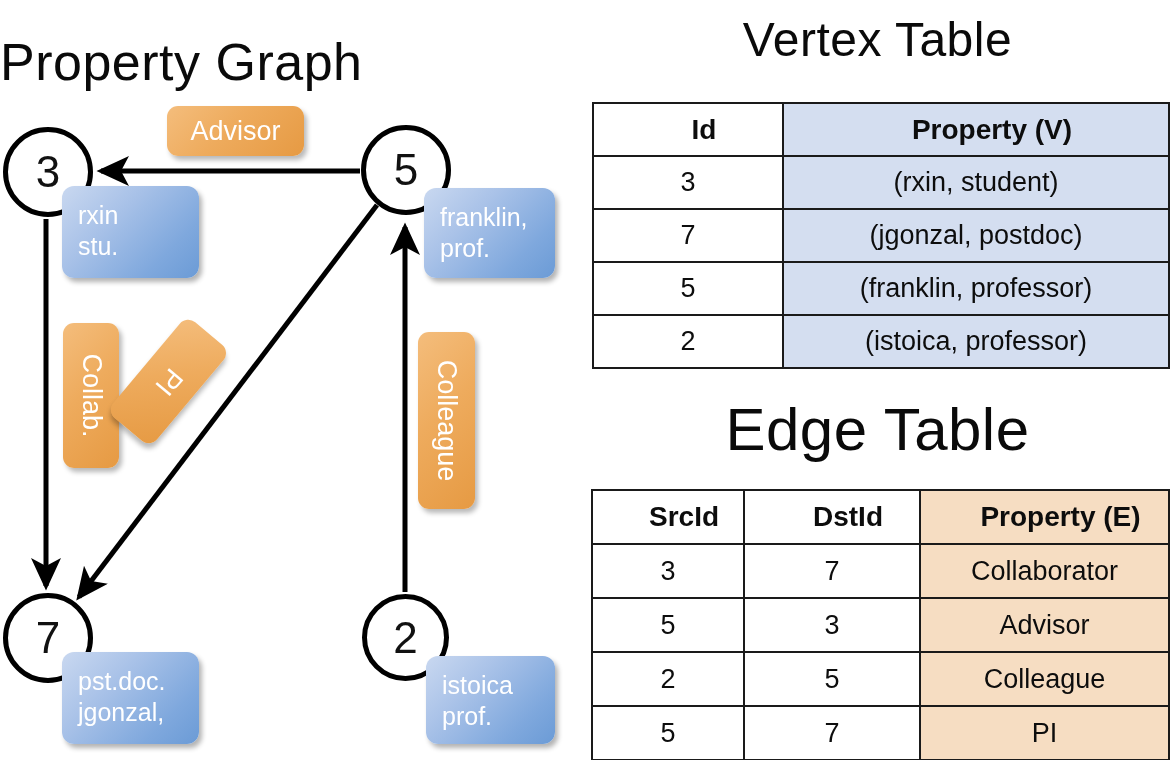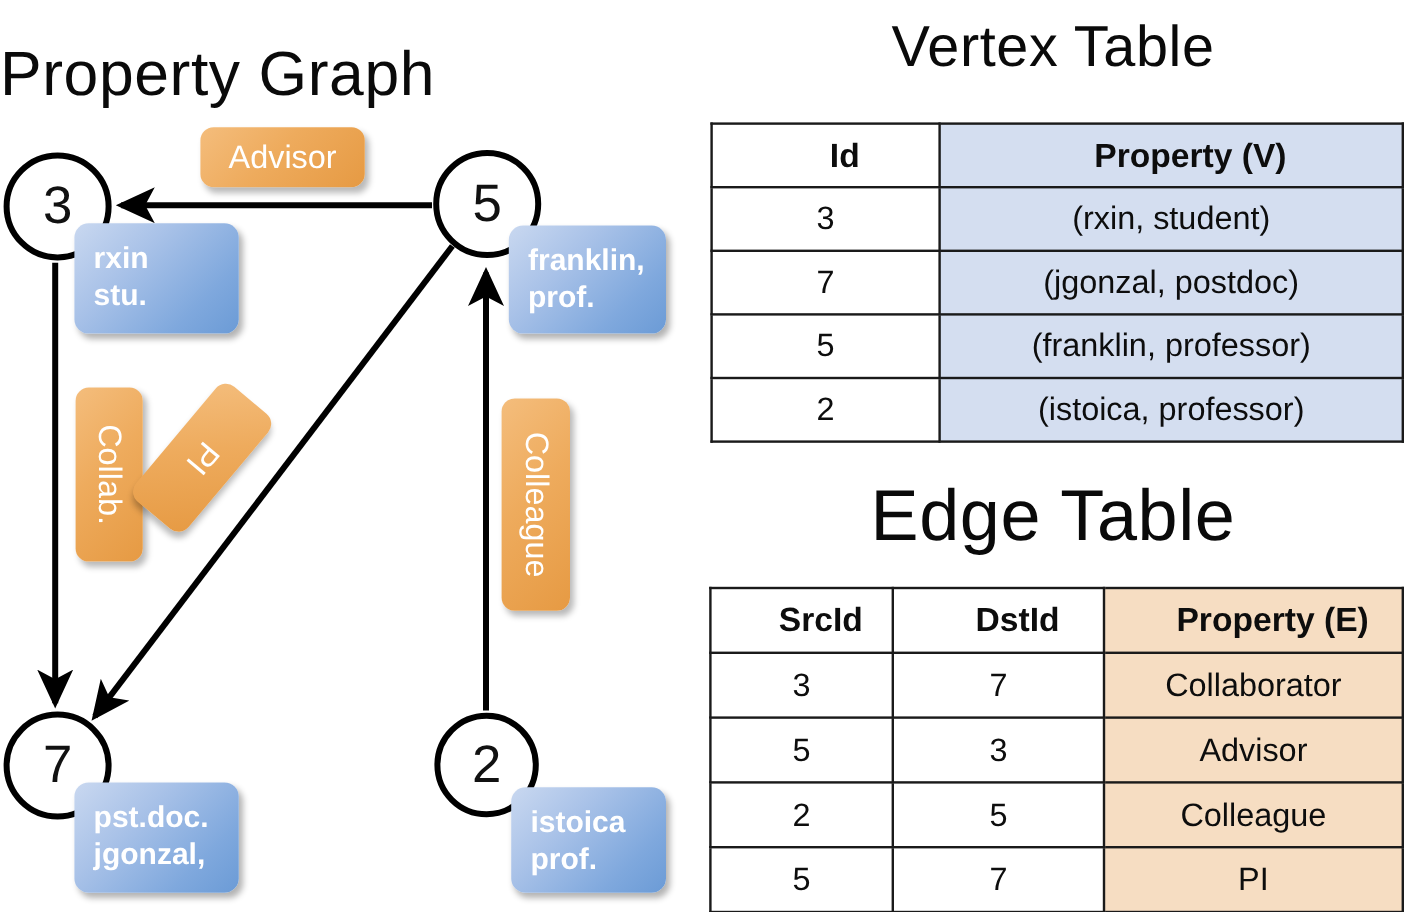--- a/index.html
+++ b/index.html
@@ -79,21 +79,21 @@
   #node-2 { left: 362px; top: 594px; width: 87px; height: 87px; }
 
   
   .vbox {
     position: absolute;
     border-radius: 12px;
     background: linear-gradient(135deg, #c9d8f0 0%, #a9c2e8 35%, #7fa8dd 75%, #6b9bd6 100%);
     box-shadow: 3px 4px 5px rgba(0,0,0,0.30);
     color: #ffffff;
     font-family: "Liberation Sans", sans-serif;
-    font-weight: 700;
+    font-weight: 400;
     font-size: 25px;
     line-height: 31px;
     padding: 14px 0 0 16px;
     box-sizing: border-box;
     z-index: 5;
   }
   #vbox-3 { left: 62px;  top: 186px; width: 137px; height: 92px; }
   #vbox-5 { left: 424px; top: 188px; width: 131px; height: 90px; }
   #vbox-7 { left: 62px;  top: 652px; width: 137px; height: 92px; }
   #vbox-2 { left: 426px; top: 656px; width: 129px; height: 88px; }

